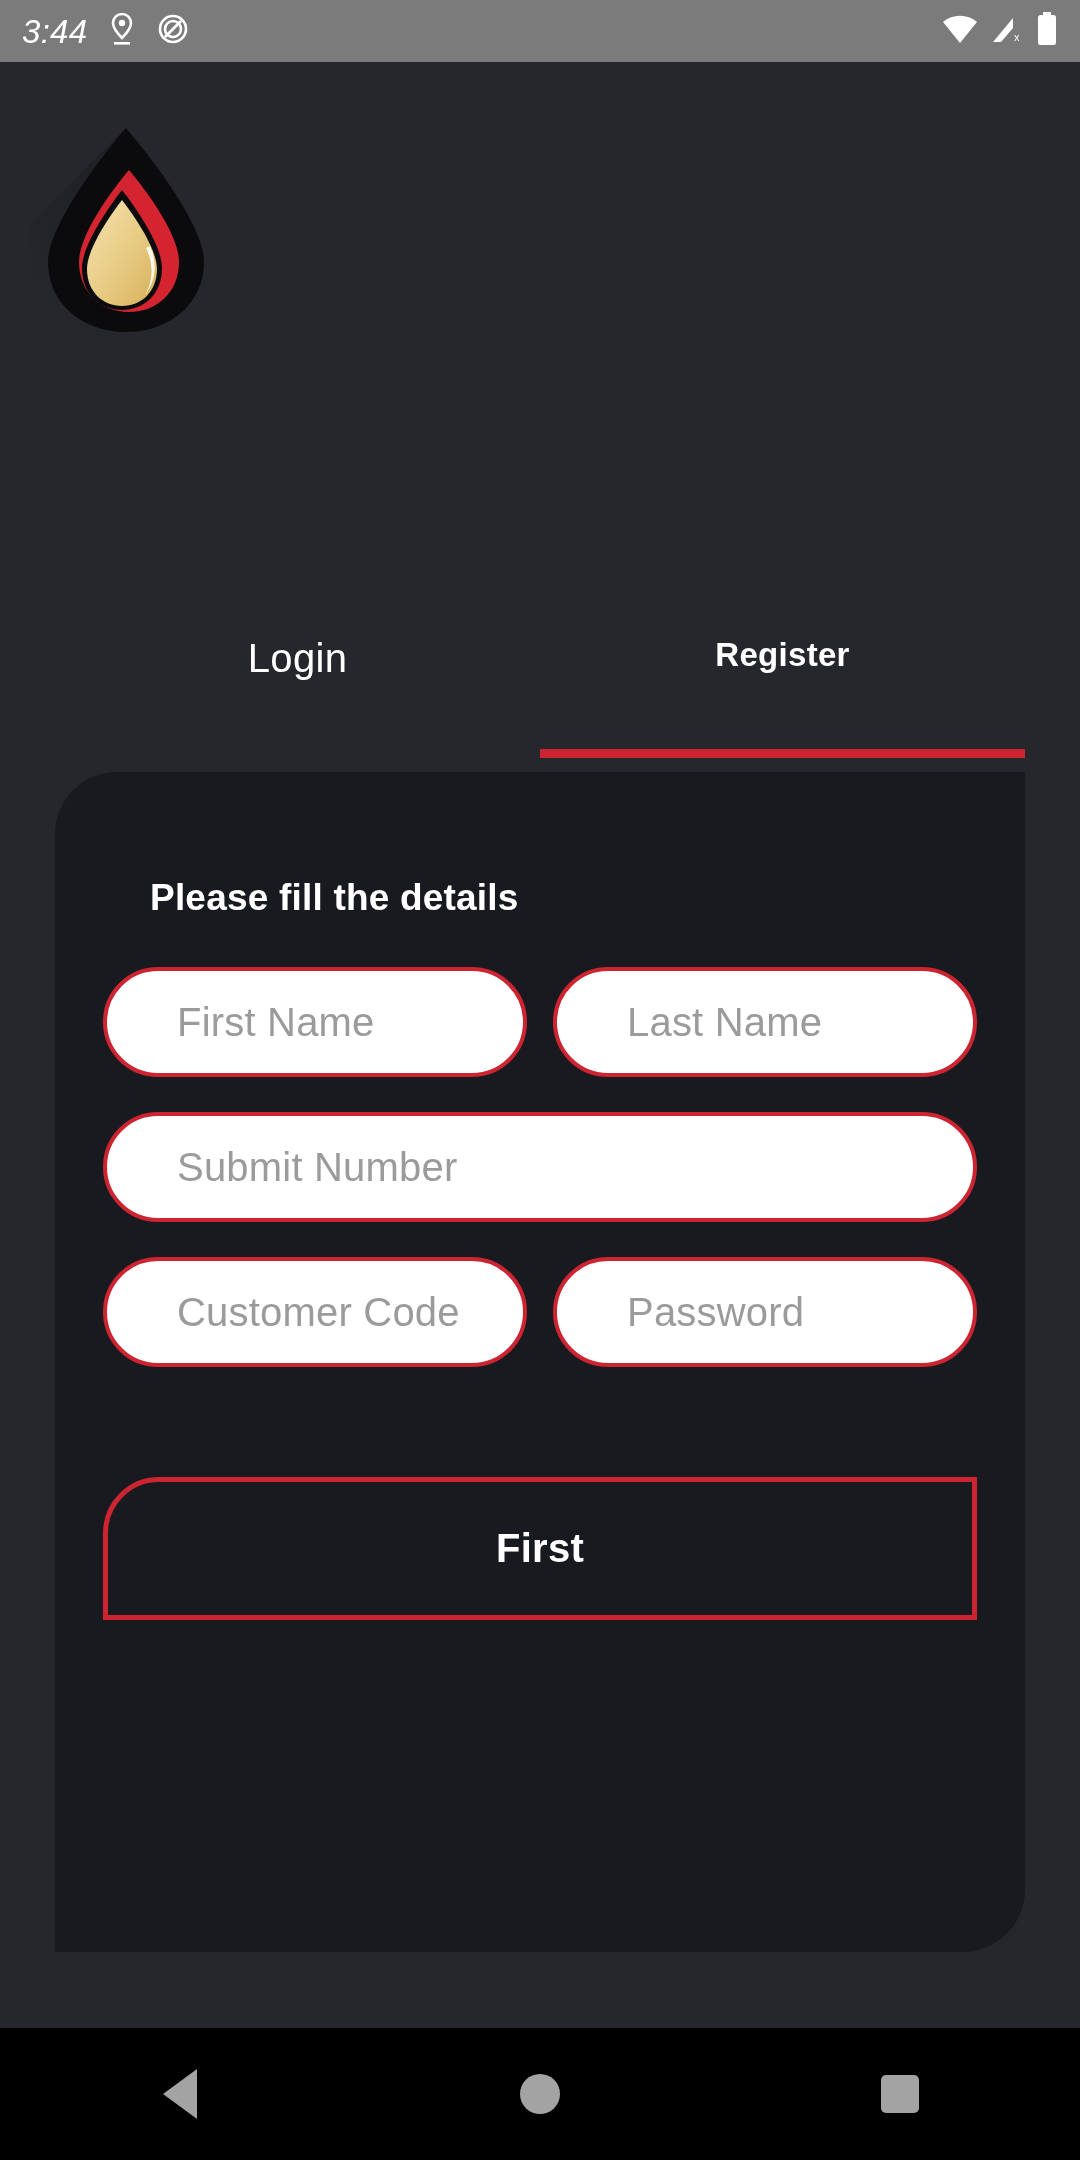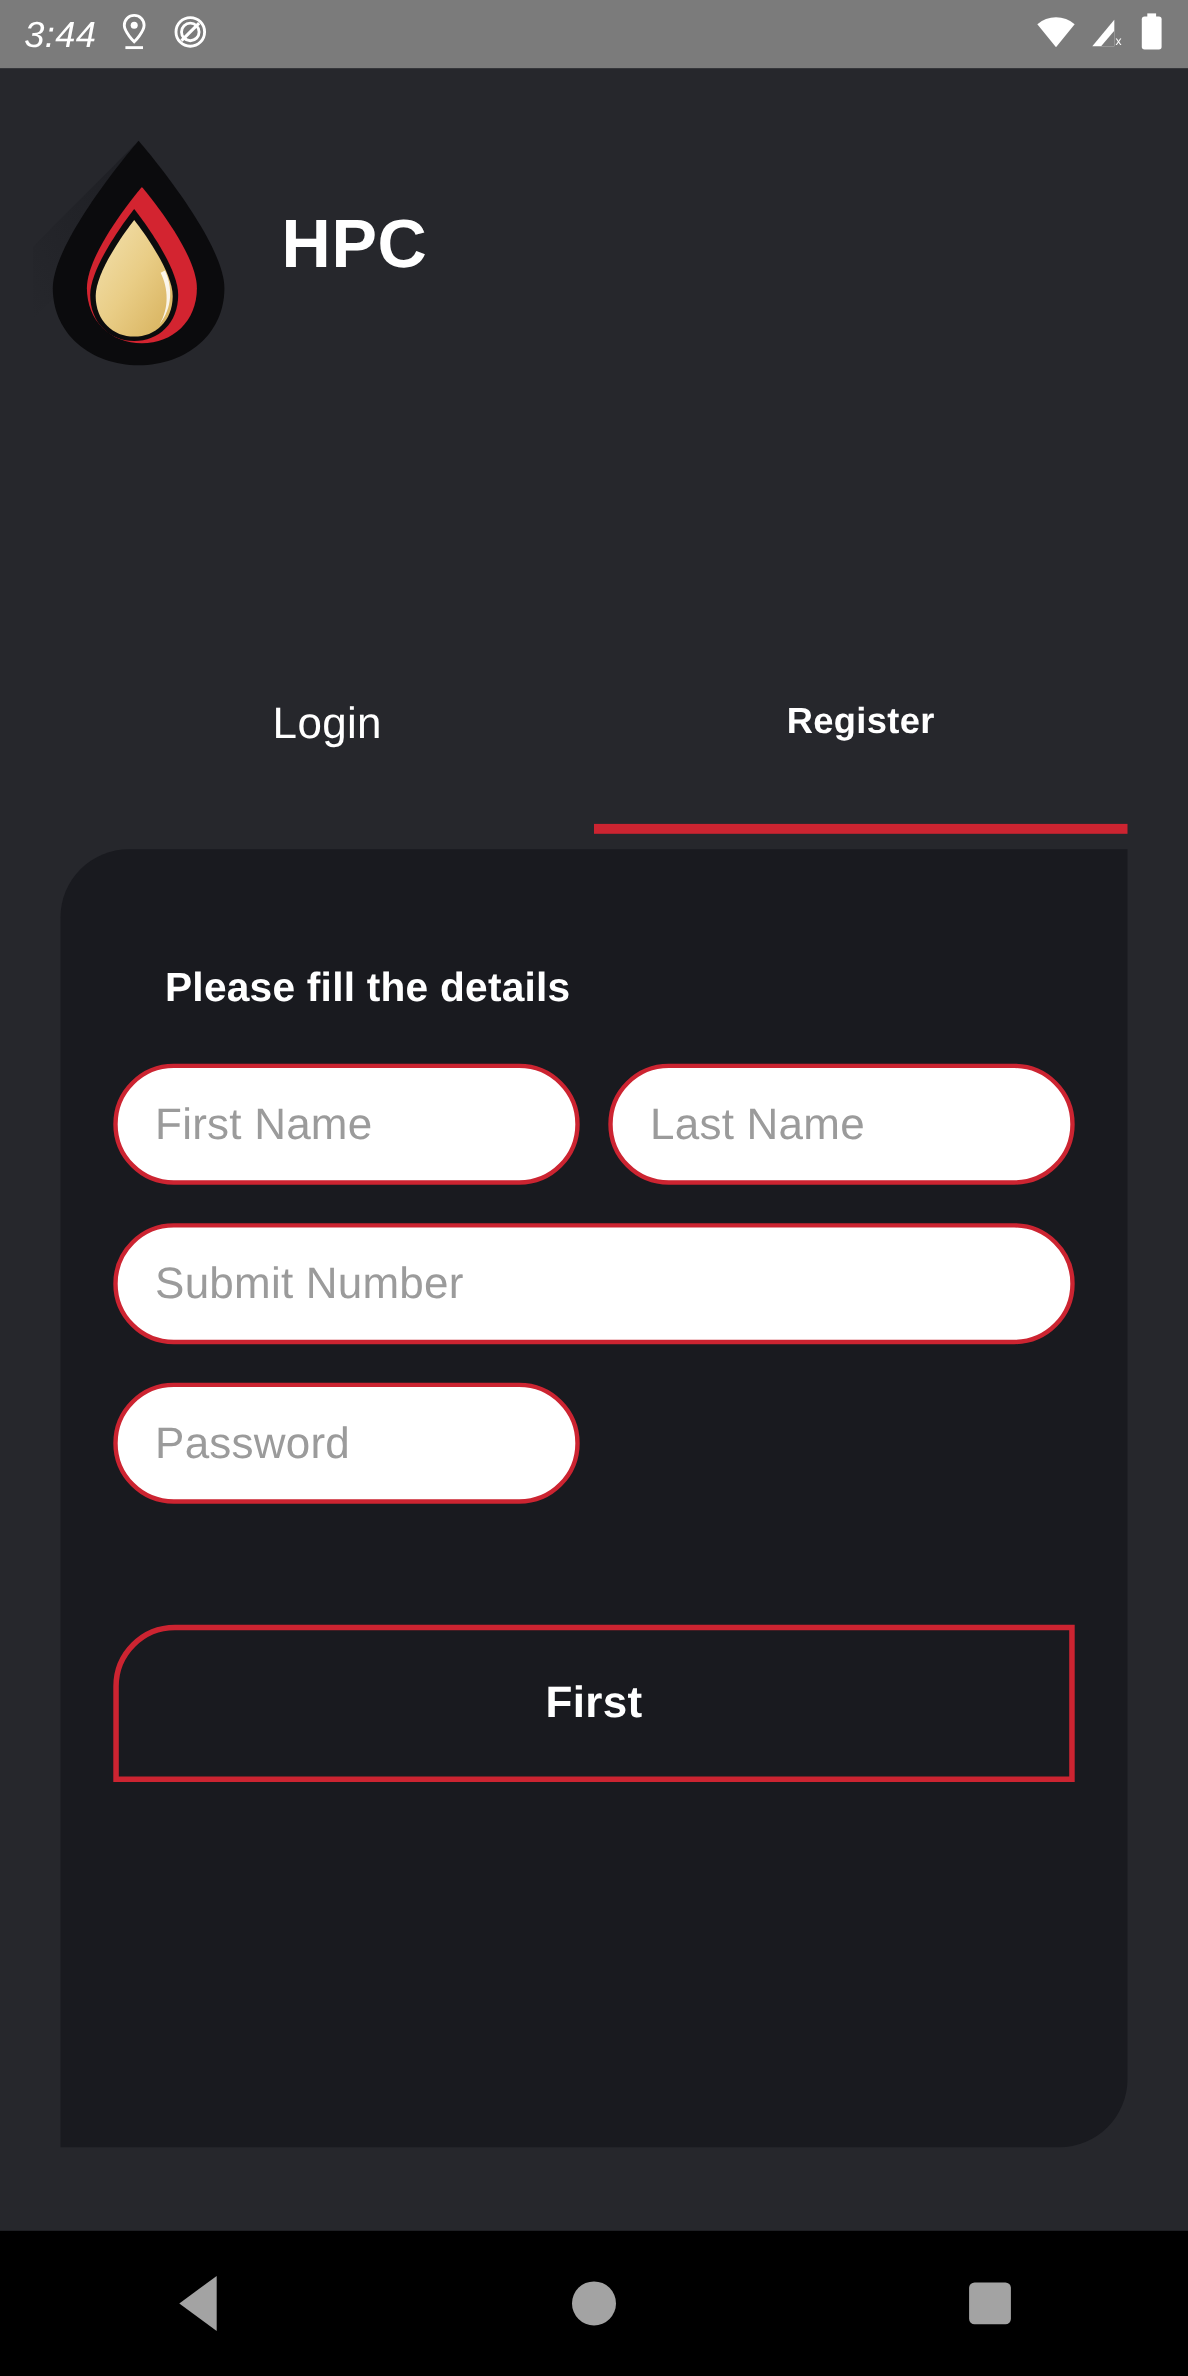--- a/index.html
+++ b/index.html
@@ -171,20 +171,21 @@
     padding: 0 34px;
     flex: 1;
     cursor: text;
   }
   .field-half { flex: 0 0 424px; }
   .field-placeholder {
     color: #9b9b9b;
     font-size: 40px;
     letter-spacing: .2px;
     white-space: nowrap;
+    margin-left: 36px;
   }
 
   .submit-btn {
     margin-top: 110px;
     height: 143px;
     width: 874px;
     background: transparent;
     border: 5px solid #cc2431;
     border-top-left-radius: 56px;
     border-top-right-radius: 0;
@@ -308,21 +309,20 @@
           <path d="M99 56 C99 56 49 114 49 148 C49 178 71 198 99 198 C127 198 149 178 149 148 C149 114 99 56 99 56 Z" fill="#d32430"></path>
 
           <path d="M92 76 C92 76 52 126 52 154 C52 180 70 196 92 196 C114 196 132 180 132 154 C132 126 92 76 92 76 Z" fill="#0b0b0d"></path>
 
           <path d="M92 86 C92 86 57 130 57 155 C57 178 73 192 92 192 C111 192 127 178 127 155 C127 130 92 86 92 86 Z" fill="url(#goldGrad)"></path>
 
           <path d="M120 132 C127 147 127 166 115 181 C124 166 123 148 116 134 Z" fill="#ffffff" opacity="0.85"></path>
         </svg>
       </div>
       <div class="brand-text">
-        <div class="brand-title">HPC</div>
       </div>
     </div>
 
     <div class="tabs">
       <div class="tab">
         <span class="tab-label">Login</span>
       </div>
       <div class="tab active">
         <span class="tab-label">Register</span>
         <span class="tab-indicator"></span>
@@ -345,20 +345,23 @@
 
 
         <div class="form-row">
           <div class="field">
             <span class="field-placeholder">Submit Number</span>
           </div>
         </div>
 
         <div class="form-row">
           <div class="field field-half">
+            <span class="field-placeholder">Customer Code</span>
+          </div>
+          <div class="field field-half">
             <span class="field-placeholder">Password</span>
           </div>
         </div>
 
         <div class="submit-btn">
           <span class="submit-label">First</span>
         </div>
 
       </div>
     </div>

